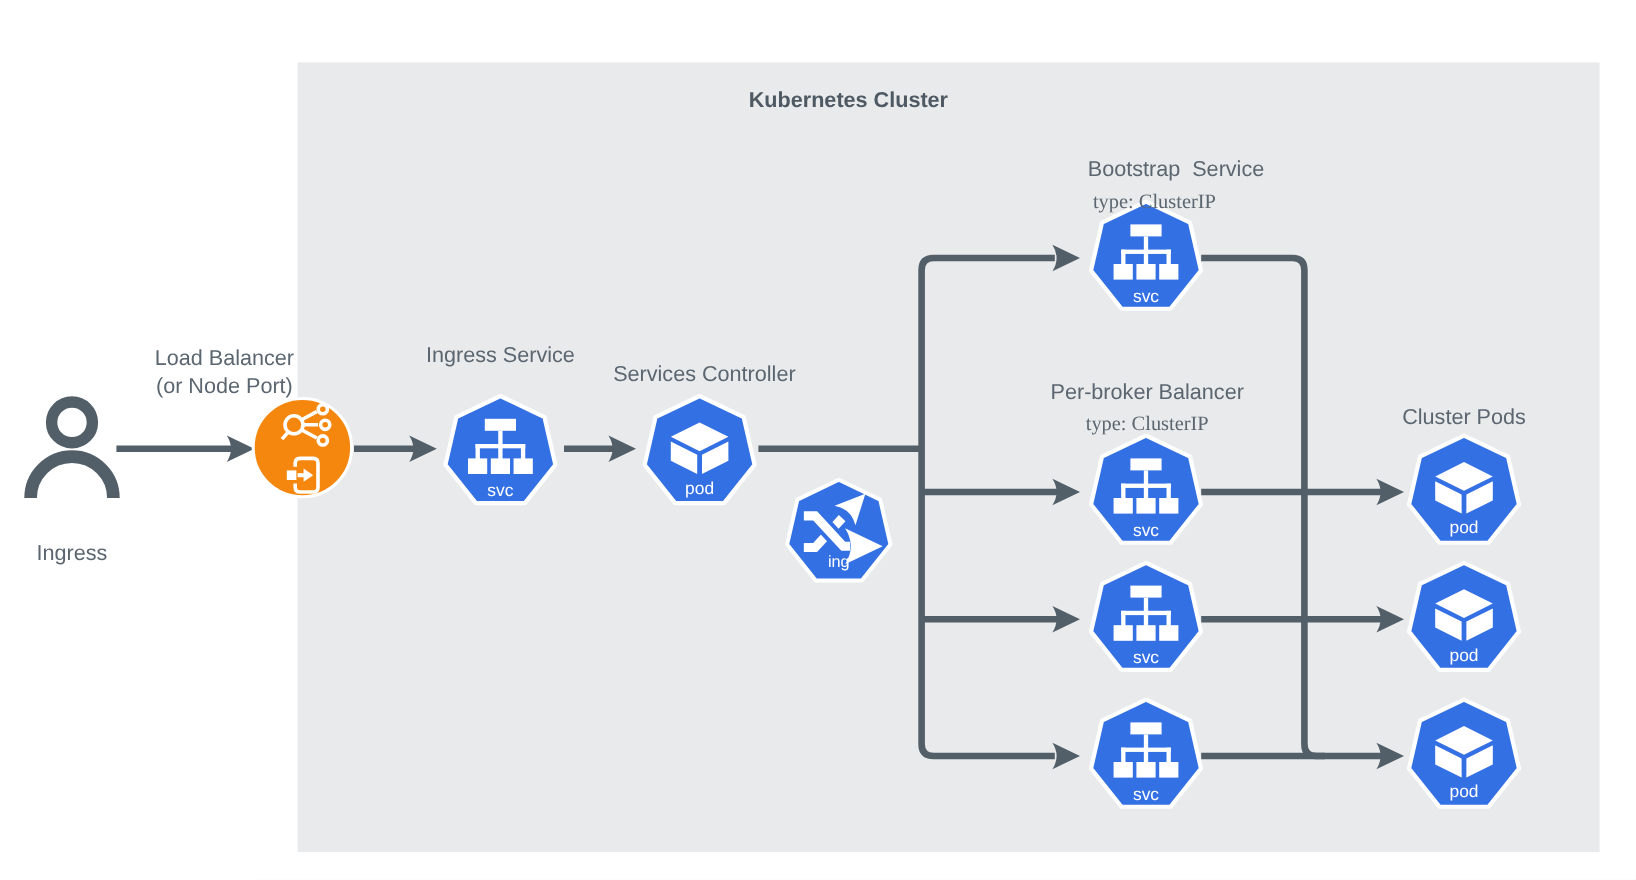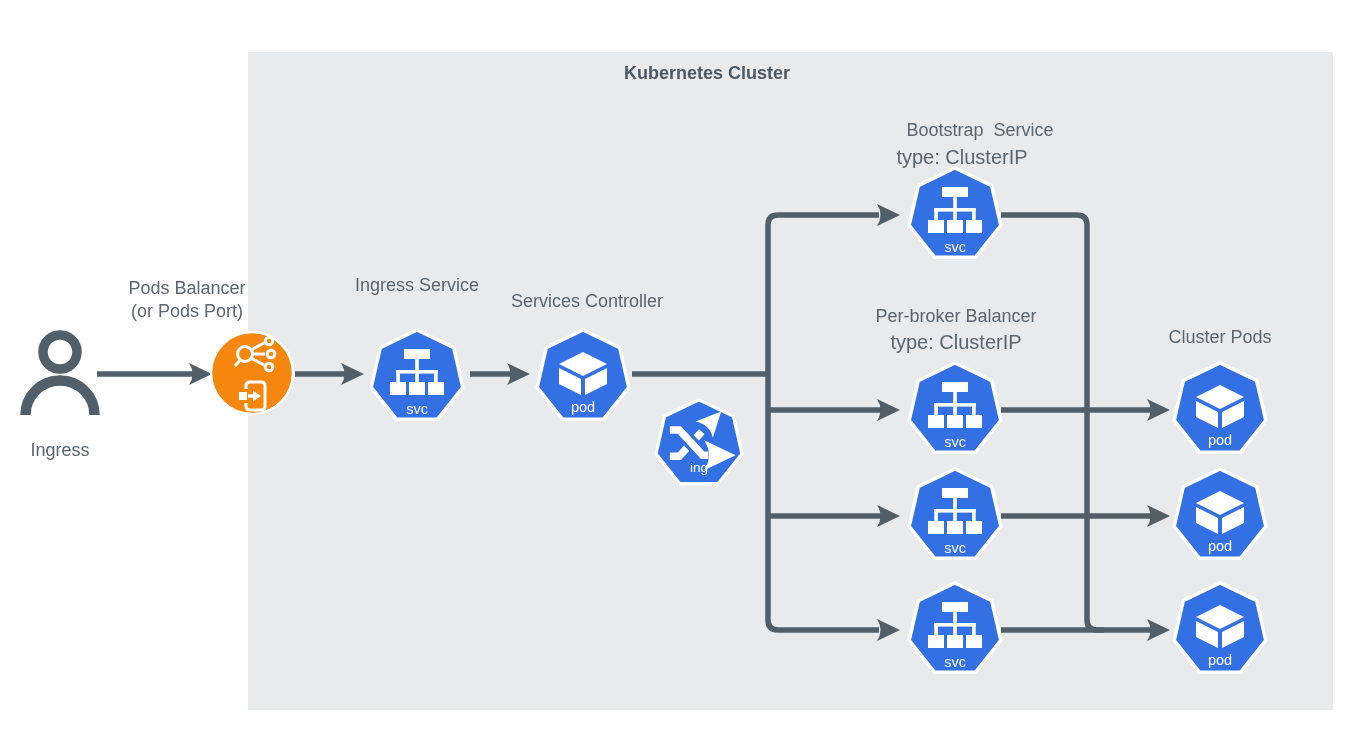--- a/index.html
+++ b/index.html
@@ -16,26 +16,26 @@
     font-family:"Liberation Sans",sans-serif;overflow:hidden;
   }
   .panel{
     position:absolute;left:248px;top:52px;width:1085px;height:658px;
     background:var(--panel-gray);
   }
   svg.diagram{position:absolute;left:0;top:0;width:1363px;height:733px;}
   .dlabel{
     position:absolute;transform:translate(-50%,-50%);
     color:var(--label-gray);font-size:18px;line-height:23px;
-    white-space:pre;text-align:right;
+    white-space:pre;text-align:right;margin-top:11px;
   }
   .dlabel.bold{font-weight:bold;color:var(--title-gray);}
   .dlabel.mono{
-    font-family:Liberation Sans, sans-serif;
-    font-size:20px;
+    font-family:Liberation Serif, serif;
+    font-size:17px;
   }
   .hept{fill:var(--kubernetes-blue);stroke:#fff;stroke-width:3.5;stroke-linejoin:round;}
   .conn{stroke:var(--connector-gray);stroke-width:5.5;fill:none;stroke-linejoin:round;}
   .ahead{fill:var(--connector-gray);}
   .badge{
     fill:#ffffff;font-family:"Liberation Sans",sans-serif;
     text-anchor:middle;font-size:14.5px;
   }
   .figure{stroke:var(--connector-gray);fill:none;}
   .lb-glyph{stroke:#ffffff;fill:none;stroke-width:3;}
@@ -181,22 +181,22 @@
     </g>
     <g transform="translate(1220,630)">
       <use href="#hept" class="hept"></use>
       <use href="#pod-glyph"></use>
       <text class="badge" y="34.5">pod</text>
     </g>
   </svg>
 
   <div class="dlabel bold" style="left:707px;top:73px;">Kubernetes Cluster</div>
 
-  <div class="dlabel" style="left:187px;top:288px;">Pods Balancer</div>
-  <div class="dlabel" style="left:187px;top:311px;">(or Pods Port)</div>
+  <div class="dlabel" style="left:187px;top:288px;">Load Balancer</div>
+  <div class="dlabel" style="left:187px;top:311px;">(or Node Port)</div>
 
   <div class="dlabel" style="left:60px;top:450px;">Ingress</div>
 
   <div class="dlabel" style="left:417px;top:285px;">Ingress Service</div>
   <div class="dlabel" style="left:587px;top:301px;">Services Controller</div>
 
   <div class="dlabel" style="left:980px;top:130px;">Bootstrap  Service</div>
   <div class="dlabel mono" style="left:962px;top:157px;">type: ClusterIP</div>
 
   <div class="dlabel" style="left:956px;top:316px;">Per-broker Balancer</div>

